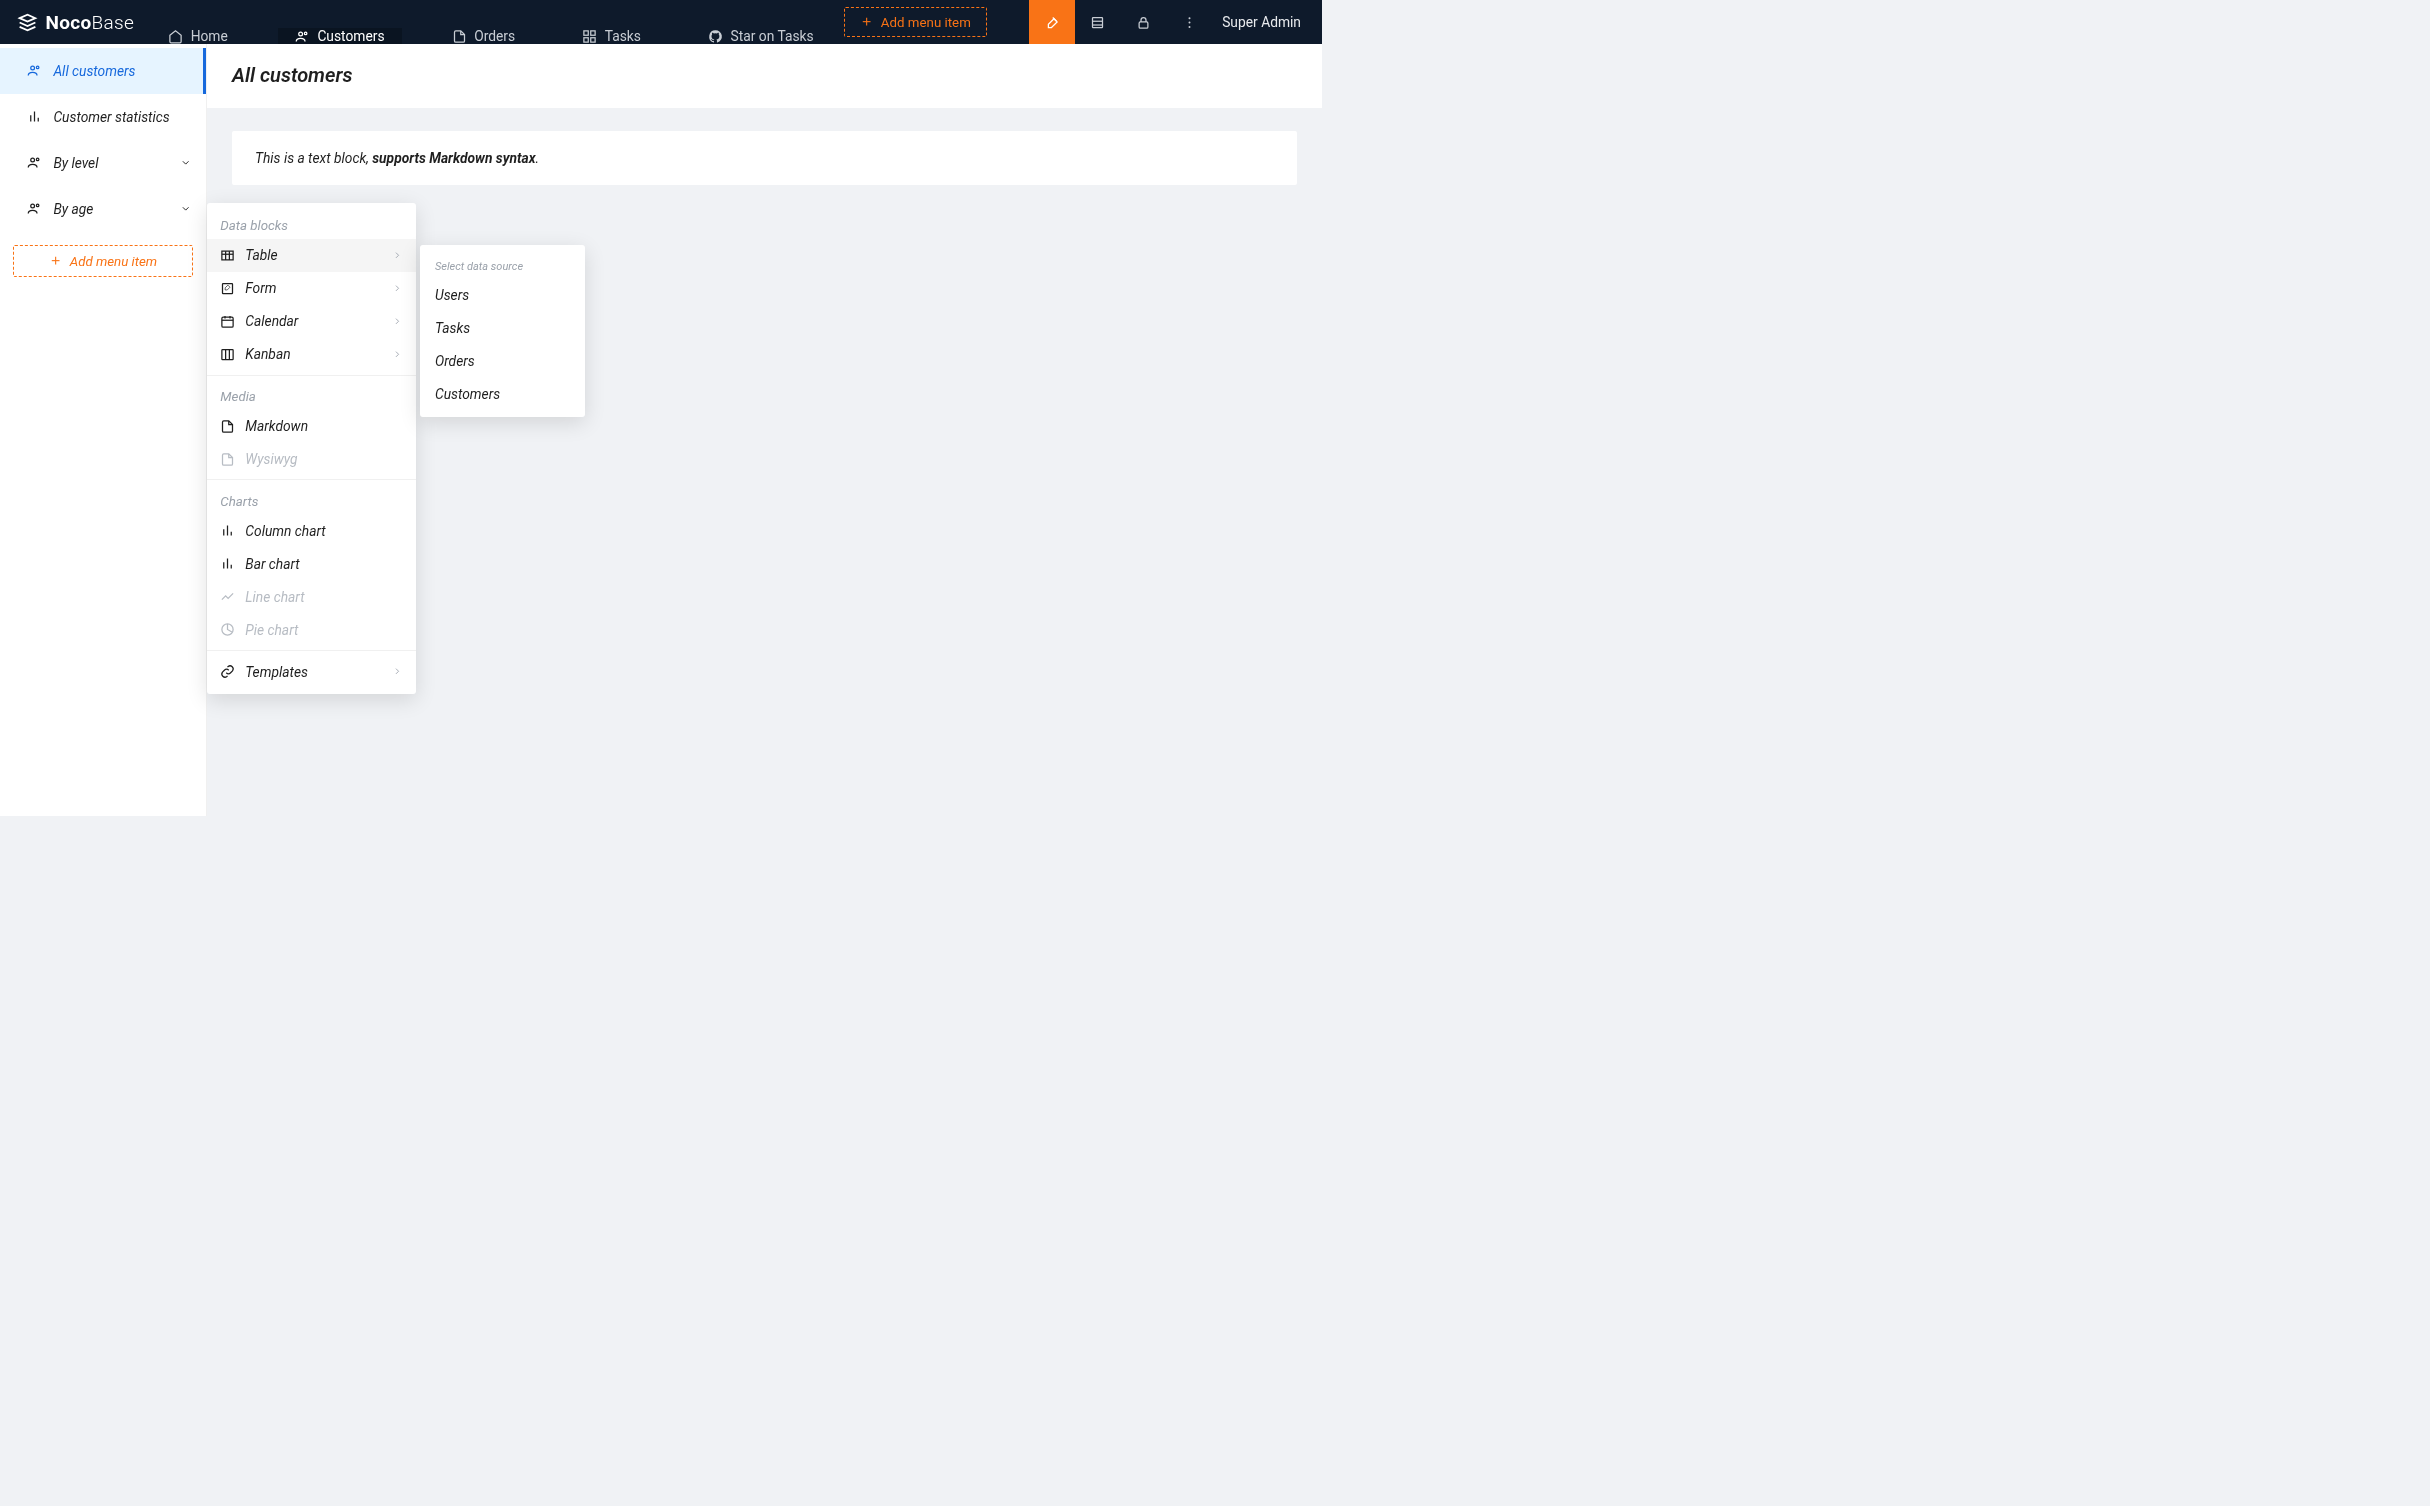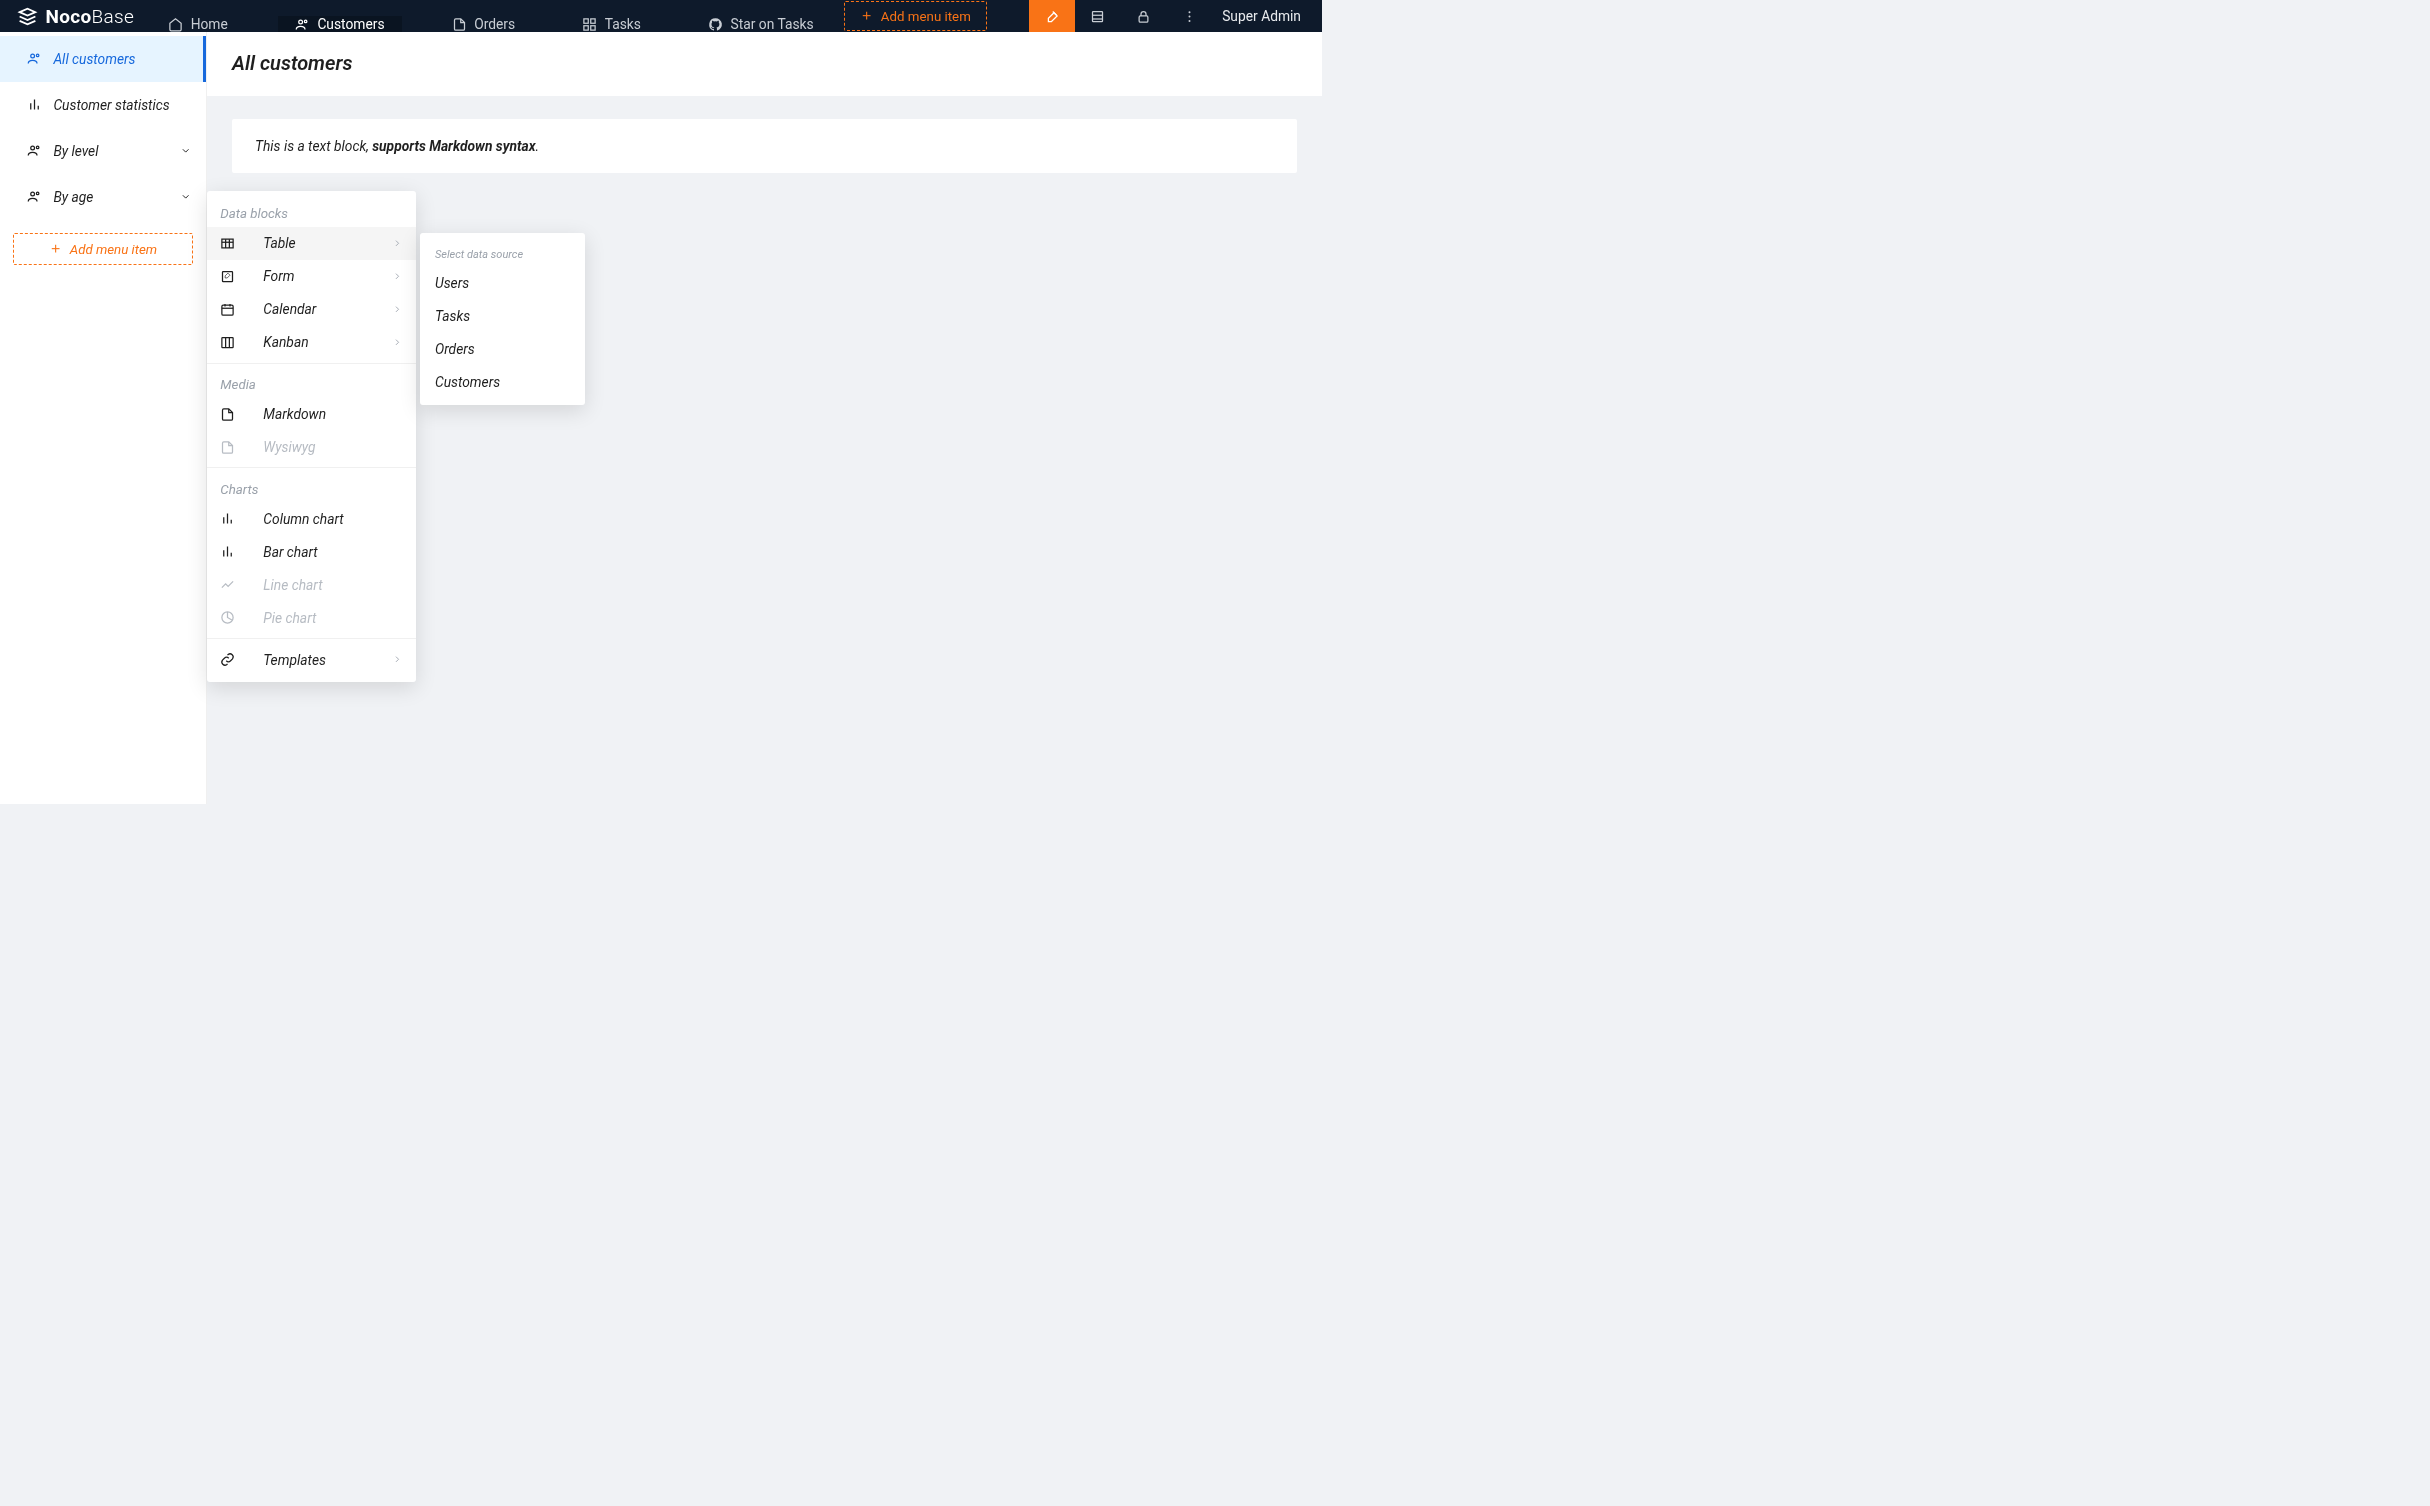--- a/index.html
+++ b/index.html
@@ -8,21 +8,21 @@
     font-size: 13.3px;
     color: #1f1f1f;
     background: #f0f2f5;
     width: 1322px;
     height: 820px;
     overflow: hidden;
   }
 
   
   .topbar {
-    height: 32px;
+    height: 44px;
     background: #0e1a2b;
     display: flex;
     align-items: center;
     color: #c8cdd4;
   }
   .logo {
     display: flex;
     align-items: center;
     gap: 7.6px;
     padding: 0 17px;
@@ -173,21 +173,21 @@
     font-size: 13.8px;
   }
   .dd-label {
     padding: 9.5px 13.3px 5.7px;
     color: #9aa1aa;
     font-size: 13.3px;
   }
   .dd-item {
     display: flex;
     align-items: center;
-    gap: 28px;
+    gap: 10px;
     padding: 0 13.3px;
     height: 33px;
     cursor: pointer;
     color: #1f1f1f;
   }
   .dd-item.hover { background: #f5f5f5; }
   .dd-item.disabled { color: #b7bcc3; cursor: default; }
   .dd-item .ic { width: 15px; height: 15px; display: inline-flex; }
   .dd-item .chev { margin-left: auto; color: #9aa1aa;}
   .dd-item.disabled .ic svg { stroke: #b7bcc3; }

